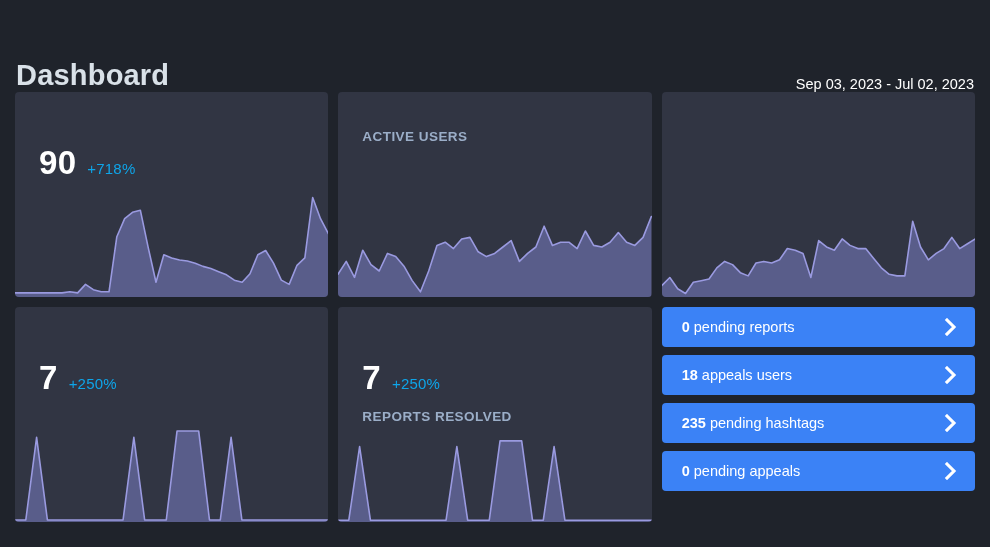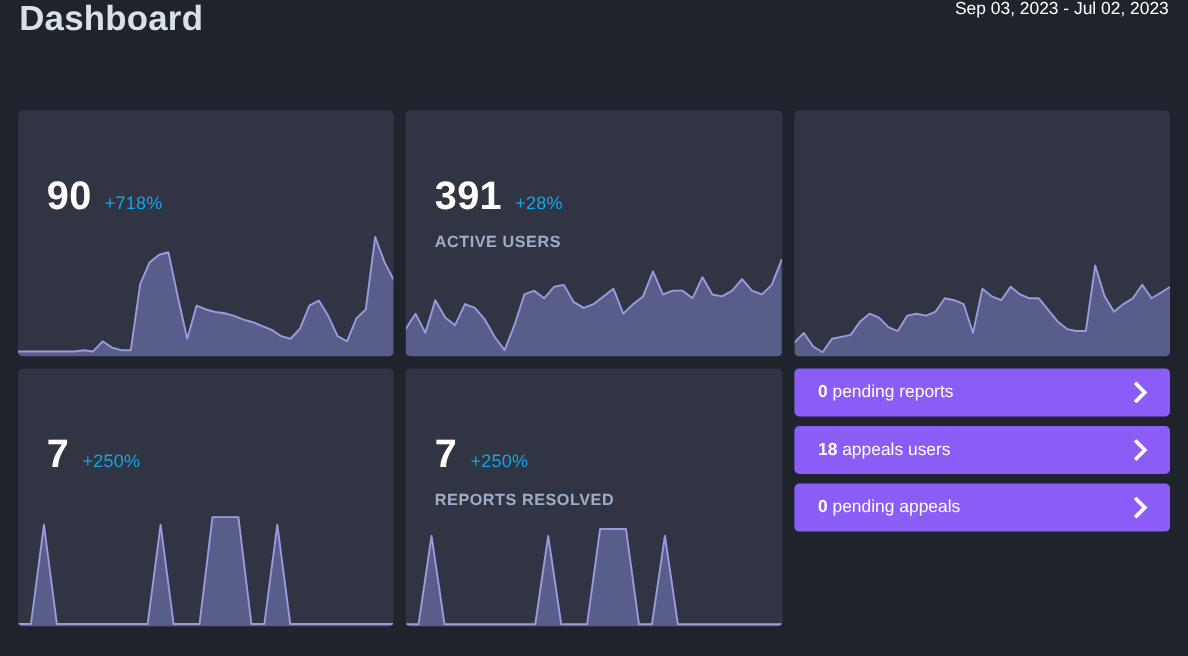--- a/index.html
+++ b/index.html
@@ -21,21 +21,21 @@
     width: 990px;
     height: 547px;
     position: relative;
     padding: 0 15px;
   }
 
   
   .header {
     height: 92px;
     display: flex;
-    align-items: flex-start;
+    align-items: flex-end;
     justify-content: space-between;
     padding: 0 1px;
   }
 
   .page-title {
     font-size: 29px;
     font-weight: bold;
     color: #d9e1e8;
     letter-spacing: 0.2px;
   }
@@ -109,21 +109,21 @@
   .spark.short { height: 84px; }
 
   
   .pending-stack {
     display: flex;
     flex-direction: column;
     gap: 8px;
   }
 
   .pending-btn {
-    background: #8b5cf6;
+    background: #3b82f6;
     border-radius: 4px;
     height: 40px;
     display: flex;
     align-items: center;
     justify-content: space-between;
     padding: 0 18px 0 20px;
     color: #ffffff;
     font-size: 14.5px;
     cursor: pointer;
     border: none;
@@ -161,24 +161,20 @@
         </div>
       </div>
       <svg class="spark tall" viewBox="0 0 300 110" preserveAspectRatio="none">
           <path d="M0.00 105.88 L7.50 105.88 L15.00 105.88 L22.50 105.88 L30.00 105.88 L37.50 105.88 L45.00 105.88 L52.50 104.82 L60.00 105.88 L67.50 97.40 L75.00 102.70 L82.50 104.82 L90.00 104.82 L97.50 49.70 L105.00 31.68 L112.50 25.32 L120.00 23.20 L127.50 60.30 L135.00 95.28 L142.50 67.72 L150.00 70.90 L157.50 73.02 L165.00 74.08 L172.50 76.20 L180.00 79.38 L187.50 81.50 L195.00 84.68 L202.50 87.86 L210.00 93.16 L217.50 95.28 L225.00 86.80 L232.50 67.72 L240.00 63.48 L247.50 76.20 L255.00 93.16 L262.50 97.40 L270.00 78.32 L277.50 70.90 L285.00 10.48 L292.50 31.68 L300.00 46.52 L300 110 L0 110 Z" fill="#595d8a" stroke="none"></path>
           <path d="M0.00 105.88 L7.50 105.88 L15.00 105.88 L22.50 105.88 L30.00 105.88 L37.50 105.88 L45.00 105.88 L52.50 104.82 L60.00 105.88 L67.50 97.40 L75.00 102.70 L82.50 104.82 L90.00 104.82 L97.50 49.70 L105.00 31.68 L112.50 25.32 L120.00 23.20 L127.50 60.30 L135.00 95.28 L142.50 67.72 L150.00 70.90 L157.50 73.02 L165.00 74.08 L172.50 76.20 L180.00 79.38 L187.50 81.50 L195.00 84.68 L202.50 87.86 L210.00 93.16 L217.50 95.28 L225.00 86.80 L232.50 67.72 L240.00 63.48 L247.50 76.20 L255.00 93.16 L262.50 97.40 L270.00 78.32 L277.50 70.90 L285.00 10.48 L292.50 31.68 L300.00 46.52" fill="none" stroke="#9a9ae0" stroke-width="1.6" vector-effect="non-scaling-stroke" stroke-linejoin="round" stroke-linecap="round"></path>
         </svg>
     </div>
 
     <div class="card">
       <div class="card-head">
-        <div class="card-figure">
-          <span class="card-value">391</span>
-          <span class="card-delta">+28%</span>
-        </div>
         <div class="card-label">ACTIVE USERS</div>
       </div>
       <svg class="spark short" viewBox="0 0 300 84" preserveAspectRatio="none">
           <path d="M0.00 61.20 L7.89 48.40 L15.79 64.40 L23.68 37.20 L31.58 51.60 L39.47 58.00 L47.37 40.40 L55.26 43.60 L63.16 53.20 L71.05 67.60 L78.95 78.80 L86.84 58.00 L94.74 32.40 L102.63 29.20 L110.53 35.60 L118.42 26.00 L126.32 24.40 L134.21 38.80 L142.11 43.60 L150.00 40.40 L157.89 34.00 L165.79 27.60 L173.68 48.40 L181.58 40.40 L189.47 34.00 L197.37 13.20 L205.26 32.40 L213.16 29.20 L221.05 29.20 L228.95 35.60 L236.84 18.00 L244.74 32.40 L252.63 34.00 L260.53 29.20 L268.42 19.60 L276.32 29.20 L284.21 32.40 L292.11 24.40 L300.00 3.60 L300 84 L0 84 Z" fill="#595d8a" stroke="none"></path>
           <path d="M0.00 61.20 L7.89 48.40 L15.79 64.40 L23.68 37.20 L31.58 51.60 L39.47 58.00 L47.37 40.40 L55.26 43.60 L63.16 53.20 L71.05 67.60 L78.95 78.80 L86.84 58.00 L94.74 32.40 L102.63 29.20 L110.53 35.60 L118.42 26.00 L126.32 24.40 L134.21 38.80 L142.11 43.60 L150.00 40.40 L157.89 34.00 L165.79 27.60 L173.68 48.40 L181.58 40.40 L189.47 34.00 L197.37 13.20 L205.26 32.40 L213.16 29.20 L221.05 29.20 L228.95 35.60 L236.84 18.00 L244.74 32.40 L252.63 34.00 L260.53 29.20 L268.42 19.60 L276.32 29.20 L284.21 32.40 L292.11 24.40 L300.00 3.60" fill="none" stroke="#9a9ae0" stroke-width="1.6" vector-effect="non-scaling-stroke" stroke-linejoin="round" stroke-linecap="round"></path>
         </svg>
     </div>
 
     <div class="card">
       <div class="card-head">
@@ -225,20 +221,26 @@
         </svg>
       </button>
 
       <button class="pending-btn">
         <span class="pending-text"><span class="pending-count">18</span><span> appeals users</span></span>
         <svg class="chevron" viewBox="0 0 13 18">
           <path d="M3 2 L10 9 L3 16" fill="none" stroke="#ffffff" stroke-width="3.1" stroke-linecap="square" stroke-linejoin="miter"></path>
         </svg>
       </button>
 
+      <button class="pending-btn">
+        <span class="pending-text"><span class="pending-count">235</span><span> pending hashtags</span></span>
+        <svg class="chevron" viewBox="0 0 13 18">
+          <path d="M3 2 L10 9 L3 16" fill="none" stroke="#ffffff" stroke-width="3.1" stroke-linecap="square" stroke-linejoin="miter"></path>
+        </svg>
+      </button>
 
       <button class="pending-btn">
         <span class="pending-text"><span class="pending-count">0</span><span> pending appeals</span></span>
         <svg class="chevron" viewBox="0 0 13 18">
           <path d="M3 2 L10 9 L3 16" fill="none" stroke="#ffffff" stroke-width="3.1" stroke-linecap="square" stroke-linejoin="miter"></path>
         </svg>
       </button>
 
     </div>
 

